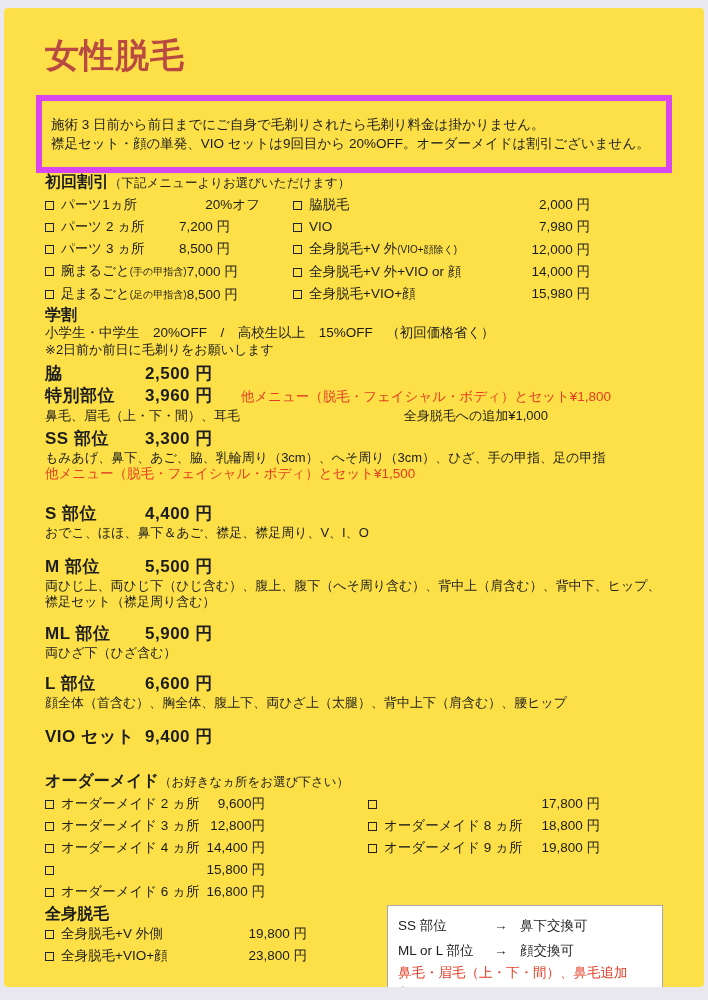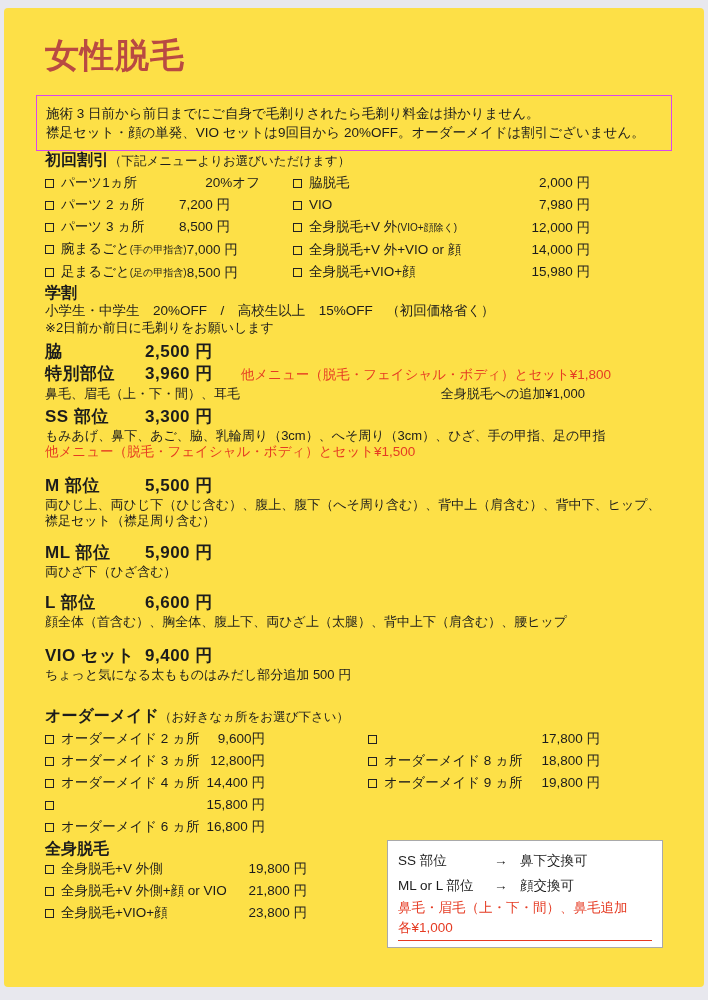--- a/index.html
+++ b/index.html
@@ -6,21 +6,21 @@
   html,body { width:708px; }
   body { font-family:"Liberation Sans","DejaVu Sans",sans-serif; color:#1c1c1c; }
   .page { position:relative; width:708px; height:1000px; background:#e8e8ee; }
   .sheet { position:absolute; left:4px; right:4px; top:8px; bottom:13px;
            background:#fde047; border-radius:4px; overflow:hidden; }
   .content { padding:0 41px; }
 
   h1.title { margin-top:28px; font-size:34px; line-height:38px; font-weight:bold;
              color:#b94a42; letter-spacing:1px; }
 
-  .notice { margin:21px -9px 0 -9px; border:1px solid #d946ef; padding:8px 9px;
+  .notice { margin:21px -9px 0 -9px; border:6px solid #d946ef; padding:14px 9px;
             font-size:13.5px; line-height:19px; }
 
   .sec-head { font-size:16px; font-weight:bold; line-height:18px; }
   .sec-head .hnote { font-size:12.5px; font-weight:normal; }
   .subline { margin-top:1px; font-size:13.5px; line-height:17px; }
 
   .cols { display:flex; margin-top:2px;text-align:center; }
   .item-row { display:flex; align-items:center; line-height:22px; font-size:13.5px;
               white-space:nowrap; }
   .cb { flex:0 0 auto; width:9px; height:9px; border:1.5px solid #222; margin-right:7px;
@@ -39,21 +39,21 @@
 
   .prow { display:flex; align-items:baseline; line-height:22px; }
   .pname { font-size:17px; font-weight:bold; min-width:100px; letter-spacing:0.5px; }
   .pprice { font-size:17px; font-weight:bold; letter-spacing:0.5px; }
   .red { color:#e53b23; }
   .prow .red-inline { font-size:13.5px; margin-left:28px; font-weight:normal; }
   .pdesc { font-size:13px; line-height:16px; white-space:pre-line; }
   .red-line { font-size:13.5px; line-height:16px; }
   .red-line:empty { display:none; }
   .desc-row { display:flex; font-size:13px; line-height:16px; }
-  .desc-row .rnote { margin-left:auto; margin-right:78px; }
+  .desc-row .rnote { margin-left:auto; margin-right:115px; }
 
   .mt0{margin-top:0} .mt4{margin-top:4px}
   .mt5{margin-top:5px} .mt12{margin-top:12px} .mt13{margin-top:13px}
   .mt15{margin-top:15px} .mt21{margin-top:21px} .mt24{margin-top:24px}
 
   .om-left { width:220px; }
   .om-right { width:232px; margin-left:103px; }
 
   .bottom { display:flex; margin-top:2px; align-items:flex-start; }
   .fb-col { width:262px; }
@@ -162,20 +162,27 @@
 
   <div class="mt4">
     <div class="prow">
       <span class="pname">SS 部位</span>
       <span class="pprice">3,300 円</span>
     </div>
     <div class="pdesc">もみあげ、鼻下、あご、脇、乳輪周り（3cm）、へそ周り（3cm）、ひざ、手の甲指、足の甲指</div>
     <div class="red-line red">他メニュー（脱毛・フェイシャル・ボディ）とセット¥1,500</div>
   </div>
 
+  <div class="mt21">
+    <div class="prow">
+      <span class="pname">S 部位</span>
+      <span class="pprice">4,400 円</span>
+    </div>
+    <div class="pdesc">おでこ、ほほ、鼻下＆あご、襟足、襟足周り、V、I、O</div>
+  </div>
 
   <div class="mt15">
     <div class="prow">
       <span class="pname">M 部位</span>
       <span class="pprice">5,500 円</span>
     </div>
     <div class="pdesc">両ひじ上、両ひじ下（ひじ含む）、腹上、腹下（へそ周り含む）、背中上（肩含む）、背中下、ヒップ、
 襟足セット（襟足周り含む）</div>
   </div>
 
@@ -193,21 +200,20 @@
       <span class="pprice">6,600 円</span>
     </div>
     <div class="pdesc">顔全体（首含む）、胸全体、腹上下、両ひざ上（太腿）、背中上下（肩含む）、腰ヒップ</div>
   </div>
 
   <div class="mt15">
     <div class="prow">
       <span class="pname">VIO セット</span>
       <span class="pprice">9,400 円</span>
     </div>
-    <div class="pdesc">ちょっと気になる太もものはみだし部分追加  500 円</div>
   </div>
 
   <div class="sec-head mt24">
     <span>オーダーメイド</span><span class="hnote">（お好きなヵ所をお選び下さい）</span>
   </div>
   <div class="cols">
     <div class="om-left">
       <div class="item-row">
         <span class="cb"></span>
         <span class="lbl">オーダーメイド 2 ヵ所</span>
@@ -251,25 +257,20 @@
     </div>
   </div>
 
   <div class="bottom">
     <div class="fb-col">
       <div class="sec-head">全身脱毛</div>
       <div class="item-row">
         <span class="cb"></span>
         <span class="lbl">全身脱毛+V 外側</span>
         <span class="price">19,800 円</span>
-      </div>
-      <div class="item-row">
-        <span class="cb"></span>
-        <span class="lbl">全身脱毛+V 外側+顔  or VIO</span>
-        <span class="price">21,800 円</span>
       </div>
       <div class="item-row">
         <span class="cb"></span>
         <span class="lbl">全身脱毛+VIO+顔</span>
         <span class="price">23,800 円</span>
       </div>
     </div>
     <div class="xbox">
       <div class="xrow">
         <span class="xl">SS 部位</span>

